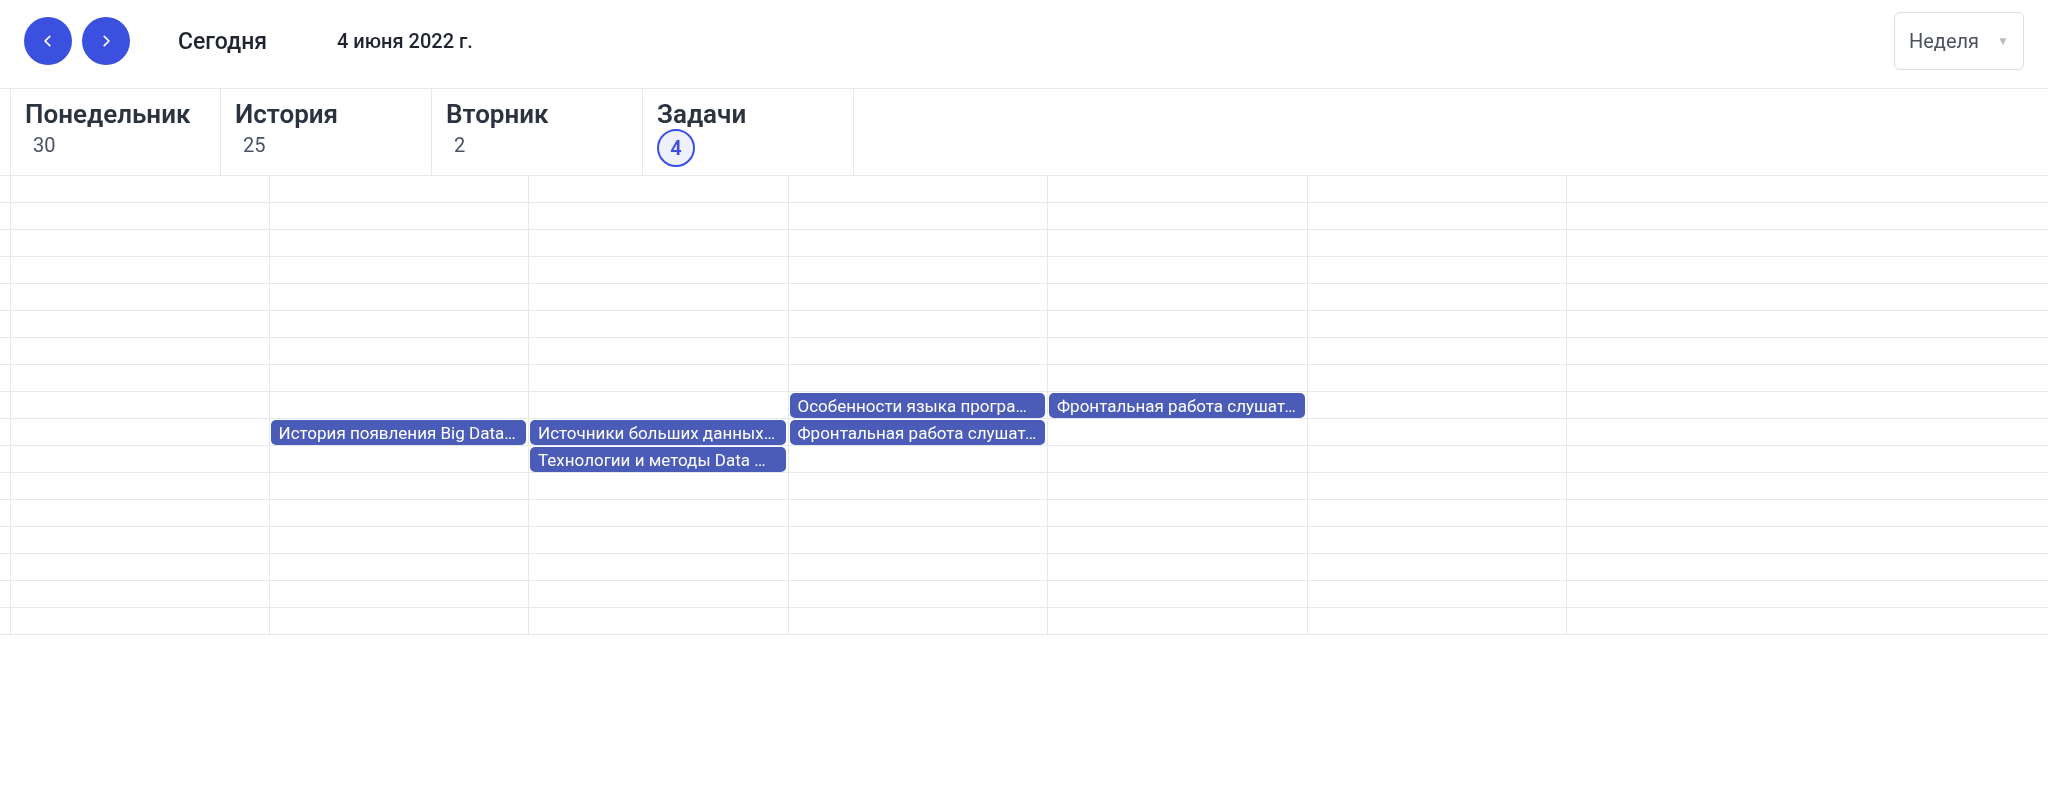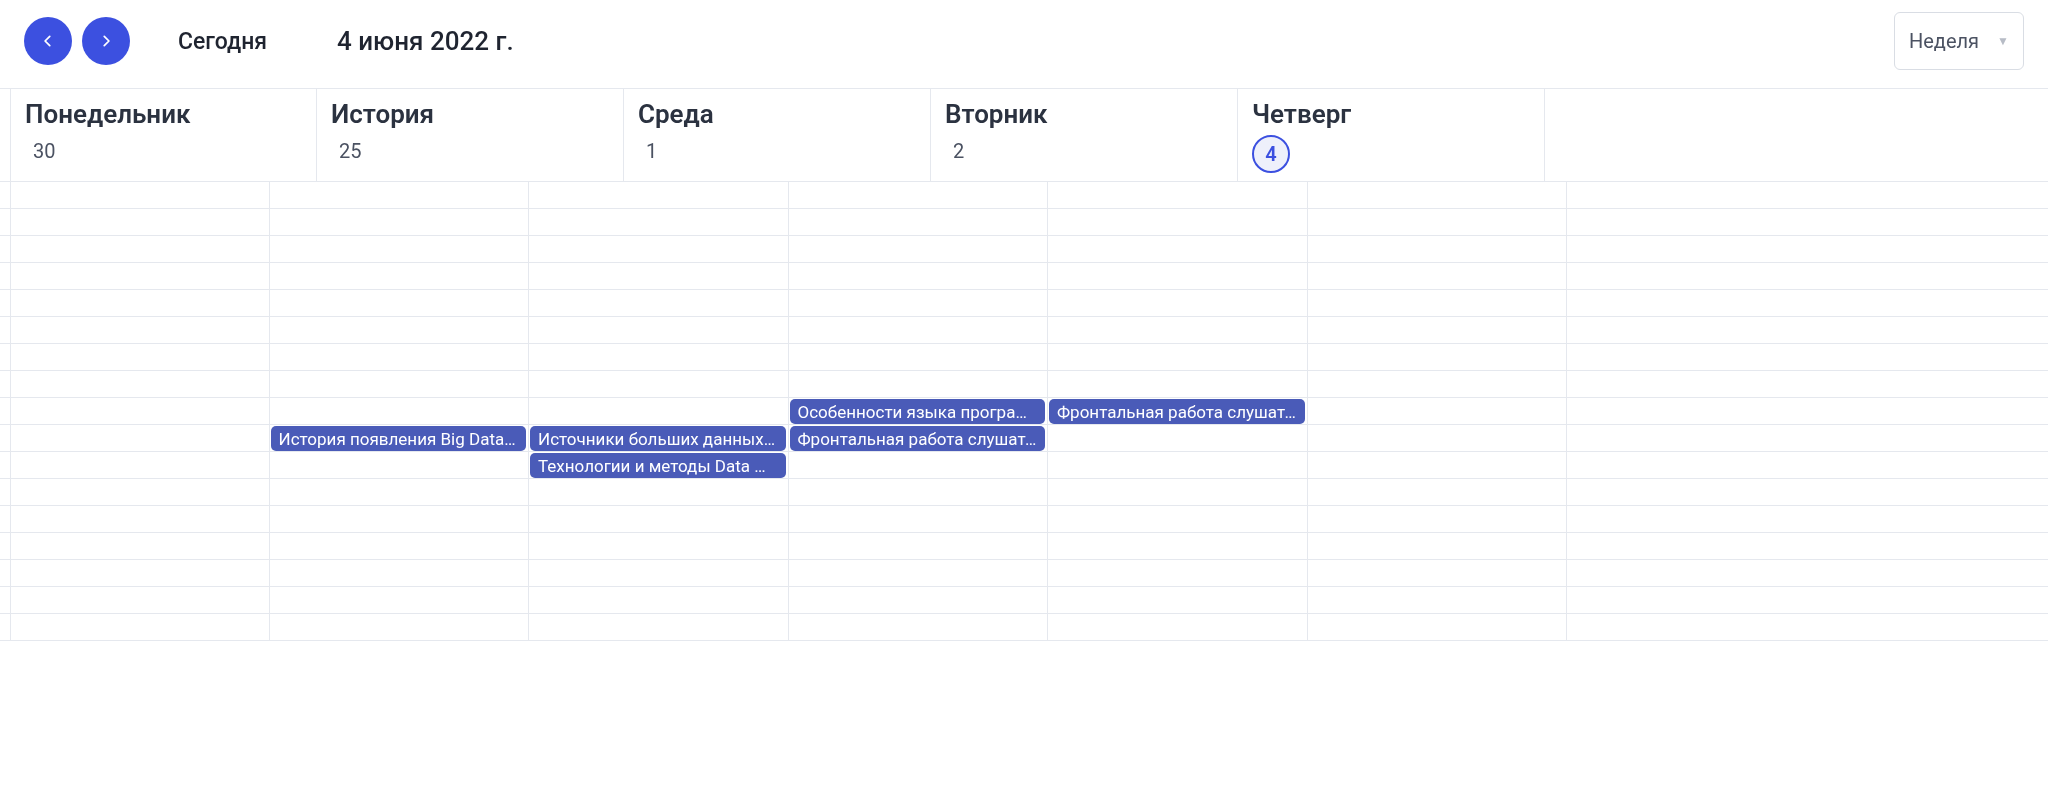--- a/index.html
+++ b/index.html
@@ -1,31 +1,31 @@
 <!DOCTYPE html>
 <html><head>
 <meta charset="utf-8">
 <style>
   * { box-sizing: border-box; margin: 0; padding: 0; }
   html, body { width: 2048px; height: 807px; font-family: -apple-system, BlinkMacSystemFont, "Segoe UI", Roboto, Arial, sans-serif; background: #fff; color: #1f2430; overflow: hidden; }
   .toolbar { display: flex; align-items: center; padding: 12px 24px 18px 24px; }
   .nav-btn { width: 48px; height: 48px; border-radius: 50%; background: #3c50e0; display: flex; align-items: center; justify-content: center; cursor: pointer; margin-right: 10px; }
   .nav-btn svg { width: 14px; height: 22px; }
   .today { font-size: 23px; color: #1f2430; font-weight: 500; margin-left: 38px; cursor: pointer; }
-  .date-label { font-size: 26px; color: #1f2430; font-weight: 500; margin-left: 70px; }
+  .date-label { font-size: 20px; color: #1f2430; font-weight: 500; margin-left: 70px; }
   .spacer { flex: 1; }
   .view-select { display: flex; align-items: center; border: 1px solid #d9dde4; border-radius: 6px; padding: 16px 14px; cursor: pointer; min-width: 130px; justify-content: space-between; color: #4b5262; font-size: 20px; }
   .view-select .tri { margin-left: 18px; color: #b7bcc6; font-size: 12px; }
 
   .calendar { border-top: 1px solid #e5e8ee; }
   .day-headers { display: flex; border-bottom: 1px solid #e5e8ee; }
-  .day-col-header { width: 307px; padding: 10px 14px 8px 14px; border-right: 1px solid #e5e8ee; }
+  .day-col-header { width: 211px; padding: 10px 14px 8px 14px; border-right: 1px solid #e5e8ee; }
   .day-col-header:first-child { border-left: 1px solid #e5e8ee; margin-left: 10px; }
   .day-name { font-size: 26px; font-weight: 600; color: #2b3240; }
-  .day-num-wrap { margin-top: 6px; display: flex; }
+  .day-num-wrap { display: flex; }
   .day-num { font-size: 20px; color: #4b5262; padding: 4px 8px; }
   .day-num.today { width: 38px; height: 38px; border-radius: 50%; border: 2.5px solid #3c50e0; background: #eef0fb; color: #3c50e0; display: flex; align-items: center; justify-content: center; font-weight: 600; margin-left: 0; cursor: default; }
 
   .grid-body { position: relative; }
   .hour-rows { }
   .hour-row { display: flex; height: 27px; border-bottom: 1px solid #e5e8ee; }
   .hour-cell { width: 259.5px; border-right: 1px solid #e5e8ee; }
   .hour-cell:first-child { border-left: 1px solid #e5e8ee; margin-left: 10px; }
 
   .events-layer { position: absolute; top: 0; left: 10px; right: 0; bottom: 0; pointer-events: none; }
@@ -62,33 +62,27 @@
           <div class="day-num">30</div>
         </div>
       </div>
       <div class="day-col-header">
         <div class="day-name">История</div>
         <div class="day-num-wrap">
           <div class="day-num">25</div>
         </div>
       </div>
       <div class="day-col-header">
-        <div class="day-name">Среда</div>
-        <div class="day-num-wrap">
-          <div class="day-num">1</div>
-        </div>
-      </div>
-      <div class="day-col-header">
         <div class="day-name">Вторник</div>
         <div class="day-num-wrap">
           <div class="day-num">2</div>
         </div>
       </div>
       <div class="day-col-header">
-        <div class="day-name">Четверг</div>
+        <div class="day-name">Задачи</div>
         <div class="day-num-wrap">
           <div class="day-num today">4</div>
         </div>
       </div>
     </div>
   <div class="grid-body">
     <div class="hour-rows" id="hour-rows">
         <div class="hour-row">
           <div class="hour-cell"></div>
           <div class="hour-cell"></div>

